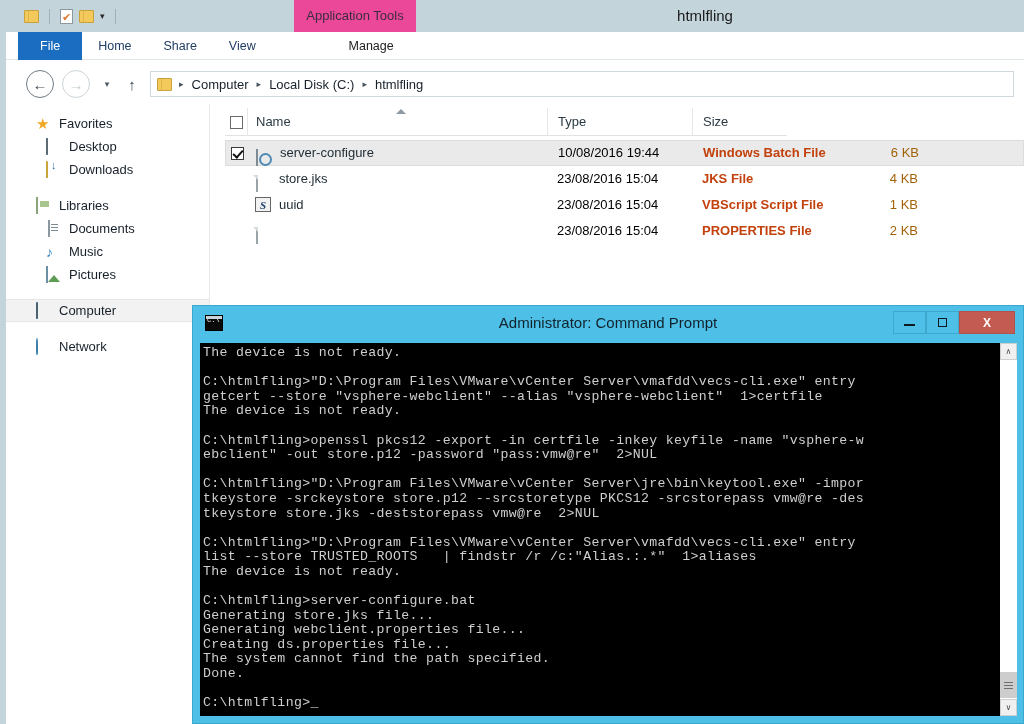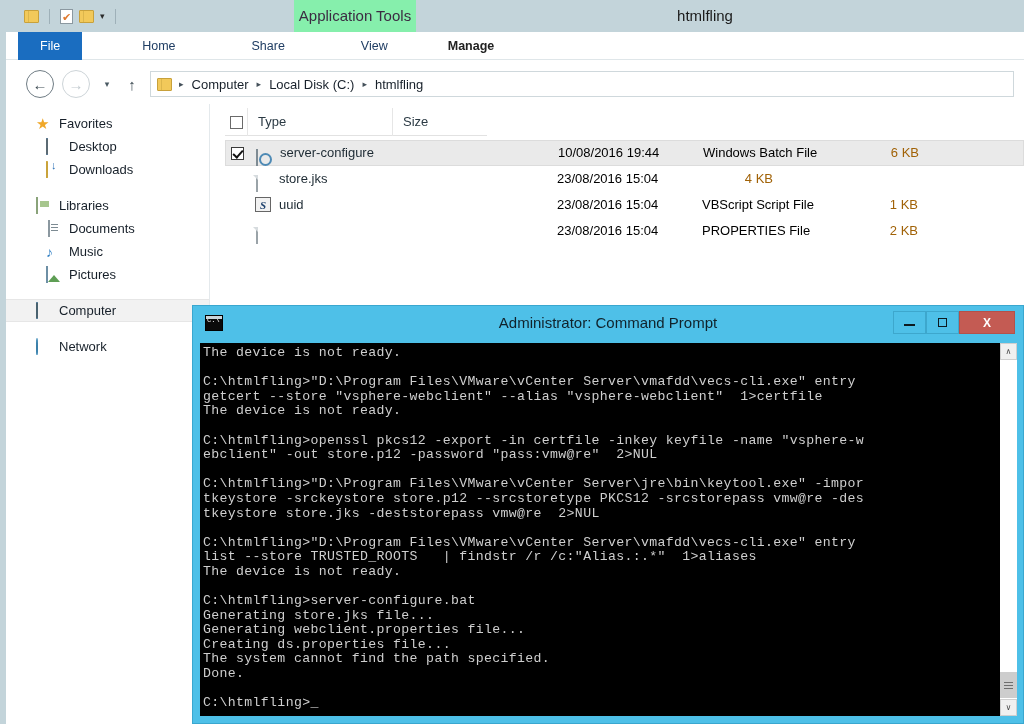--- a/index.html
+++ b/index.html
@@ -30,39 +30,39 @@
   }
   .qat-sep { width: 1px; height: 15px; background: #9eb0b8; margin: 0 4px; }
   .win-title {
     position: absolute; left: 0; right: 0; top: 0; height: 32px;
     line-height: 32px; text-align: center;
     font-size: 15px; color: #1b1b1b;
     padding-left: 380px;
   }
   .apptools-tab {
     position: absolute; left: 288px; top: 0; width: 122px; height: 32px;
-    background: #86efac;
+    background: #ec4899;
     line-height: 32px; text-align: center;
-    font-size: 15px; color: #3b2b42;
+    font-size: 13px; color: #3b2b42;
   }
 
   
   .ribbon {
     position: absolute; left: 0; top: 32px; right: 0; height: 28px;
     background: #ffffff;
     border-bottom: 1px solid #dfe6e9;
   }
-  .ribbon-tabs { position: absolute; left: 12px; top: 0; display: flex; height: 20px; gap: 44px; }
+  .ribbon-tabs { position: absolute; left: 12px; top: 0; display: flex; height: 20px; }
   .rtab {
     height: 28px; line-height: 28px; padding: 0 16px;
     font-size: 12.5px; color: #1f3d63; cursor: default;
     white-space: nowrap;
   }
   .rtab.file { background: #1a6dc0; color: #ffffff; padding: 0 22px; font-weight: normal; }
-  .rtab.manage { width: 122px; padding: 0; text-align: left; color: #222; font-weight: bold; }
+  .rtab.manage { width: 122px; padding: 0; text-align: right; color: #222; }
   .ribbon-body {
     position: absolute; left: 0; top: 60px; right: 0; height: 7px; background: #ffffff;
   }
 
   
   .addrbar {
     position: absolute; left: 0; top: 67px; right: 0; height: 34px;
     background: #ffffff;
     display: flex; align-items: center;
   }
@@ -136,21 +136,21 @@
   .rows { position: absolute; left: 14px; top: 36px; right: 0; }
   .frow {
     height: 26px; display: flex; align-items: center;
     font-size: 13px; color: #1d2a33;
   }
   .frow.sel { background: #eaeaea; border: 1px solid #dcdcdc; }
   .fc { height: 26px; line-height: 26px; overflow: hidden; white-space: nowrap; }
   .fc.c-check { width: 22px; display: flex; align-items: center; justify-content: center; }
   .fc.c-name { width: 300px; display: flex; align-items: center; gap: 8px; padding-left: 8px; }
   .fc.c-date { width: 145px; padding-left: 10px; color: #000000; }
-  .fc.c-type { width: 145px; padding-left: 10px; color: #000000; }
+  .fc.c-type { width: 145px; padding-left: 10px; color: #c2410c; font-weight: bold; }
   .fc.c-size { width: 95px; padding-right: 14px; text-align: right; color: #a16207; }
   .row-check {
     width: 13px; height: 13px; border: 1px solid #3a3a3a; background: #fff;
     position: relative;
   }
   .row-check.checked::after {
     content: ""; position: absolute; left: 3px; top: 0px;
     width: 4px; height: 8px; border: solid #111; border-width: 0 2px 2px 0;
     transform: rotate(42deg);
   }
@@ -367,20 +367,24 @@
       <span class="nav-ico"><span class="ic-network"></span></span>
       <span>Network</span>
     </div>
   </div>
 
   <div class="filelist">
     <div class="col-head">
       <div class="col c-check">
         <span class="hdr-check"></span>
       </div>
+      <div class="col c-name">
+        <span>Name</span>
+        <span class="sortcaret"></span>
+      </div>
       <div class="col c-type">
         <span>Type</span>
       </div>
       <div class="col c-size">
         <span>Size</span>
       </div>
     </div>
 
     <div class="rows">
       <div class="frow sel">
@@ -396,20 +400,21 @@
         <div class="fc c-size">6 KB</div>
       </div>
 
       <div class="frow">
         <div class="fc c-check"></div>
         <div class="fc c-name">
           <span class="fico"><span class="ico-page"></span></span>
           <span>store.jks</span>
         </div>
         <div class="fc c-date">23/08/2016 15:04</div>
+        <div class="fc c-type">JKS File</div>
         <div class="fc c-size">4 KB</div>
       </div>
 
       <div class="frow">
         <div class="fc c-check"></div>
         <div class="fc c-name">
           <span class="fico">
               <span class="ico-vbs">S</span>
             </span>
           <span>uuid</span>

